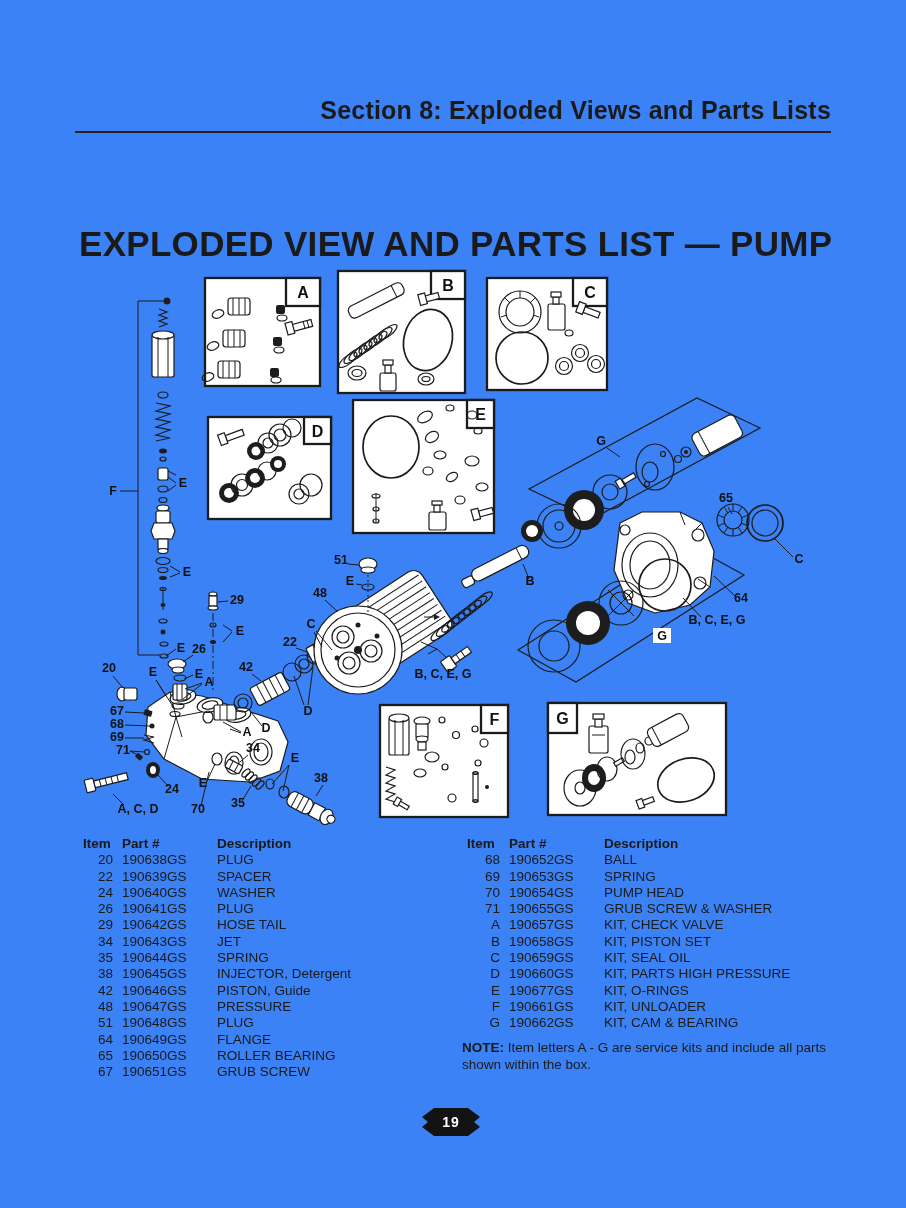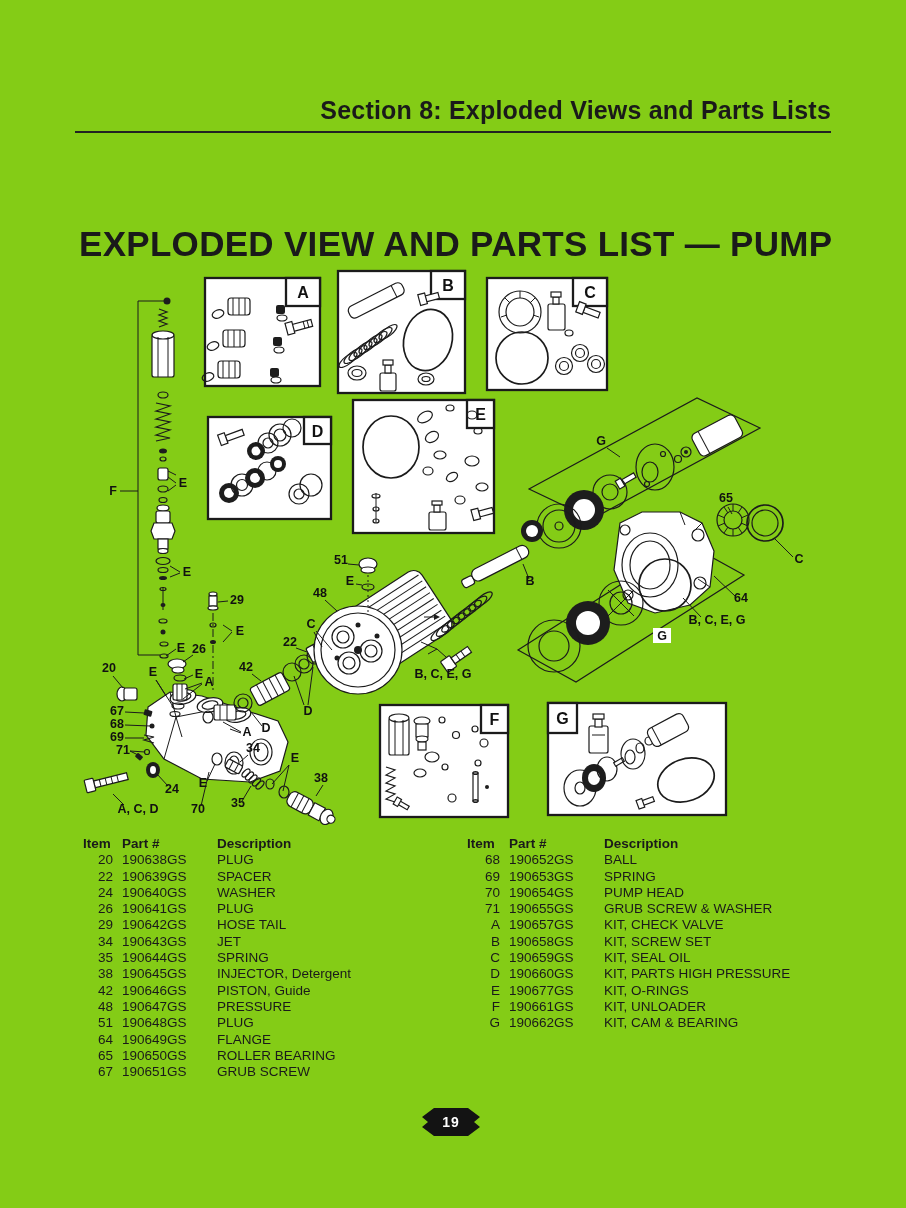--- a/index.html
+++ b/index.html
@@ -1,18 +1,18 @@
 <!DOCTYPE html>
 <html><head>
 <meta charset="utf-8">
 <style>
   html,body { margin:0; padding:0; background:#e8e8e8; }
   .page {
     position:relative; width:906px; height:1208px; margin:0 auto;
-    background:#84cc16; overflow:hidden;
+    background:#3b82f6; overflow:hidden;
     font-family:"Liberation Sans", sans-serif; color:#1a1a1a;
   }
   .section-header {
     position:absolute; top:96px; left:75px; width:756px;
     text-align:right; font-size:25px; font-weight:700; letter-spacing:0.2px;
   }
   .header-rule {
     position:absolute; top:131px; left:75px; width:756px; height:0;
     border-top:2px solid #222;
   }
@@ -814,21 +814,21 @@
 
         <div class="t-row">
           <span class="c-item">A</span>
           <span class="c-part">190657GS</span>
           <span class="c-desc">KIT, CHECK VALVE</span>
         </div>
 
         <div class="t-row">
           <span class="c-item">B</span>
           <span class="c-part">190658GS</span>
-          <span class="c-desc">KIT, SCREW SET</span>
+          <span class="c-desc">KIT, PISTON SET</span>
         </div>
 
         <div class="t-row">
           <span class="c-item">C</span>
           <span class="c-part">190659GS</span>
           <span class="c-desc">KIT, SEAL OIL</span>
         </div>
 
         <div class="t-row">
           <span class="c-item">D</span>
@@ -849,19 +849,23 @@
         </div>
 
         <div class="t-row">
           <span class="c-item">G</span>
           <span class="c-part">190662GS</span>
           <span class="c-desc">KIT, CAM &amp; BEARING</span>
         </div>
       </div>
   </div>
 
+  <div class="note">
+    <span class="note-label">NOTE:</span>
+    <span>Item letters A - G are service kits and include all parts shown within the box.</span>
+  </div>
 
   <svg class="page-badge" viewBox="0 0 62 32">
     <polygon points="14,2 2,11 8,16 2,21 14,30 48,30 60,21 54,16 60,11 48,2" fill="#131313"></polygon>
     <text x="31" y="21" text-anchor="middle">19</text>
   </svg>
 
 </div>
 
 </body></html>

